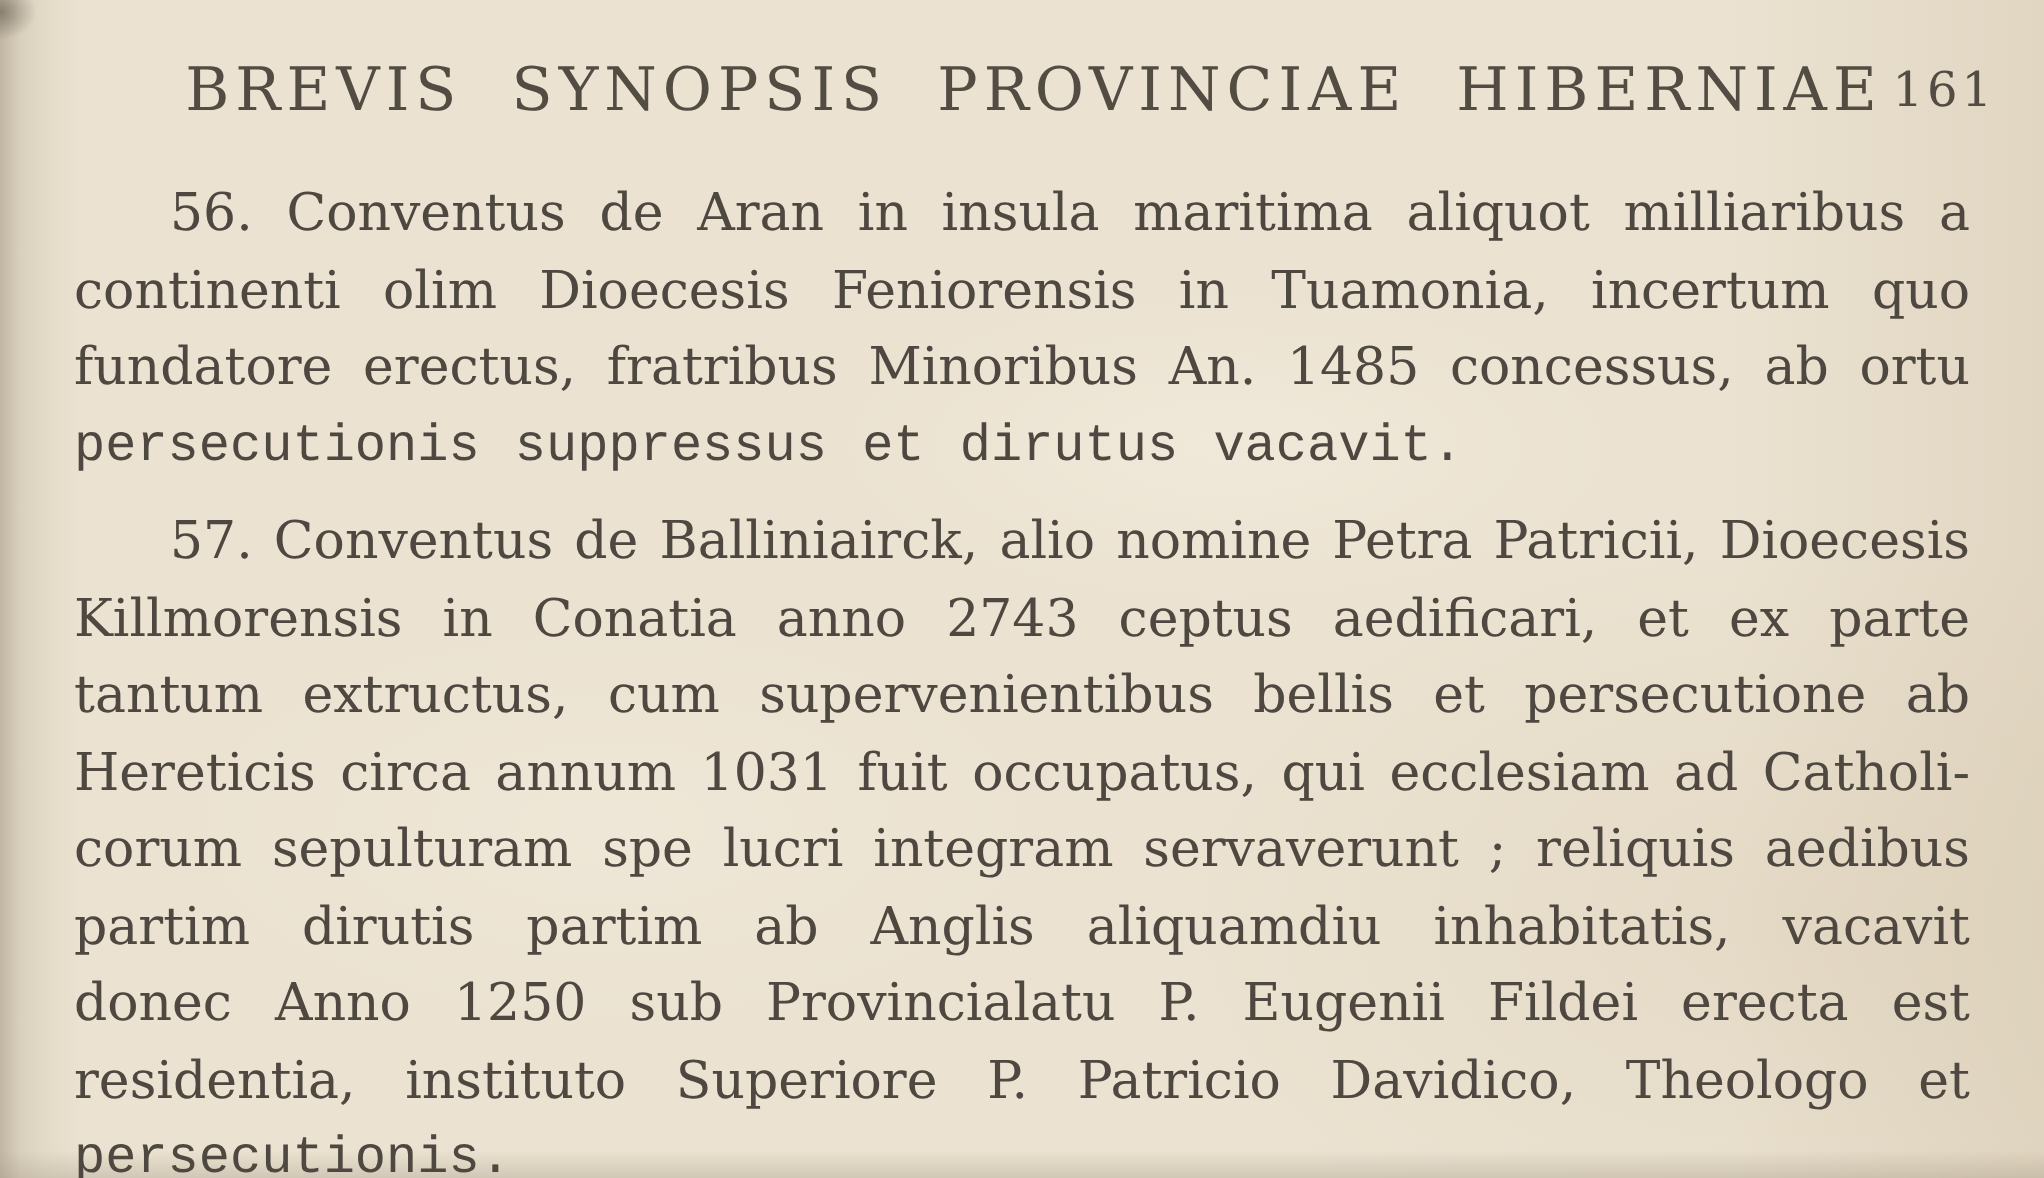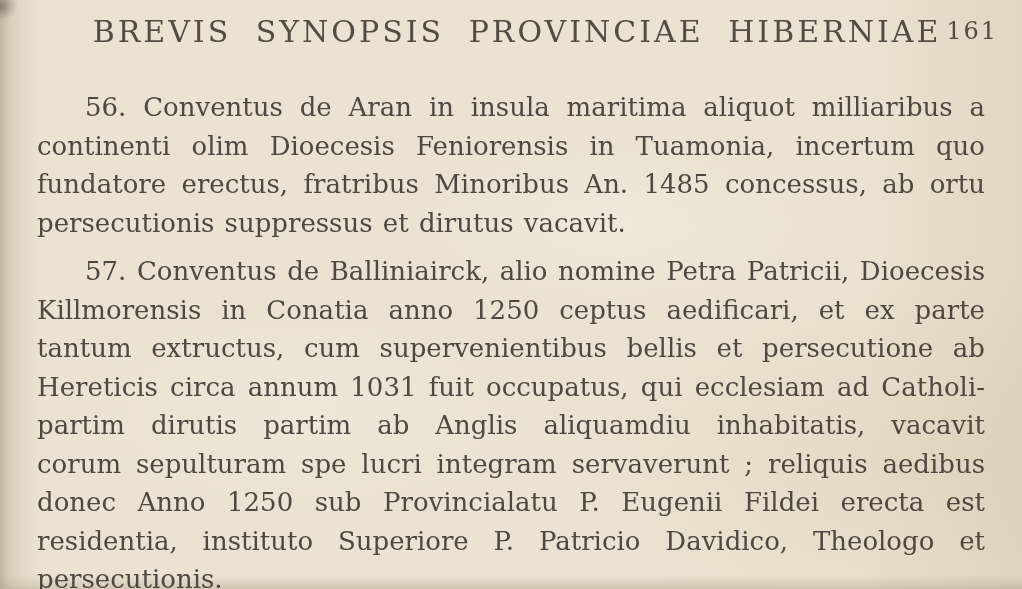--- a/index.html
+++ b/index.html
@@ -24,21 +24,21 @@
       linear-gradient(to left, rgba(190,172,140,0.22) 0px, rgba(0,0,0,0) 160px),
       
       radial-gradient(ellipse 420px 260px at 88% 78%, rgba(198,180,146,0.18), rgba(0,0,0,0) 75%),
       
       radial-gradient(ellipse 300px 120px at 60% 38%, rgba(255,252,240,0.25), rgba(0,0,0,0) 70%),
       radial-gradient(ellipse 340px 160px at 30% 70%, rgba(255,252,240,0.18), rgba(0,0,0,0) 70%),
       #ebe2d1;
   }
   .header-row {
     position: absolute;
-    top: 14px;
+    top: 28px;
     left: 0;
     width: 100%;
     height: 40px;
     text-align: center;
   }
   .title {
     display: inline-block;
     font-size: 30px;
     letter-spacing: 3px;
     word-spacing: 12px;
@@ -74,20 +74,21 @@
     text-align-last: justify;
     word-spacing: 2px;
     white-space: normal;
     font-variant-numeric: oldstyle-nums;
   }
   .line.first {
     text-indent: 48px;
   }
   .line.last {
     text-align-last: left;
+    font-family: Liberation Mono, monospace;
   }
 </style>
 </head>
 <body>
 
 <div class="page">
 
   <div class="header-row">
     <span class="title">BREVIS SYNOPSIS PROVINCIAE HIBERNIAE</span>
     <span class="page-number">161</span>
@@ -97,25 +98,25 @@
 
     <div class="paragraph">
       <div class="line first">56. Conventus de Aran in insula maritima aliquot milliaribus a</div>
       <div class="line">continenti olim Dioecesis Feniorensis in Tuamonia, incertum quo</div>
       <div class="line">fundatore erectus, fratribus Minoribus An. 1485 concessus, ab ortu</div>
       <div class="line last">persecutionis suppressus et dirutus vacavit.</div>
     </div>
 
     <div class="paragraph">
       <div class="line first">57. Conventus de Balliniairck, alio nomine Petra Patricii, Dioecesis</div>
-      <div class="line">Killmorensis in Conatia anno 1250 ceptus aedificari, et ex parte</div>
+      <div class="line">Killmorensis in Conatia anno 2743 ceptus aedificari, et ex parte</div>
       <div class="line">tantum extructus, cum supervenientibus bellis et persecutione ab</div>
       <div class="line">Hereticis circa annum 1031 fuit occupatus, qui ecclesiam ad Catholi-</div>
+      <div class="line">corum sepulturam spe lucri integram servaverunt ; reliquis aedibus</div>
       <div class="line">partim dirutis partim ab Anglis aliquamdiu inhabitatis, vacavit</div>
-      <div class="line">corum sepulturam spe lucri integram servaverunt ; reliquis aedibus</div>
       <div class="line">donec Anno 1250 sub Provincialatu P. Eugenii Fildei erecta est</div>
       <div class="line">residentia, instituto Superiore P. Patricio Davidico, Theologo et</div>
       <div class="line last">persecutionis.</div>
     </div>
 
   </div>
 
 </div>
 
 </body></html>

